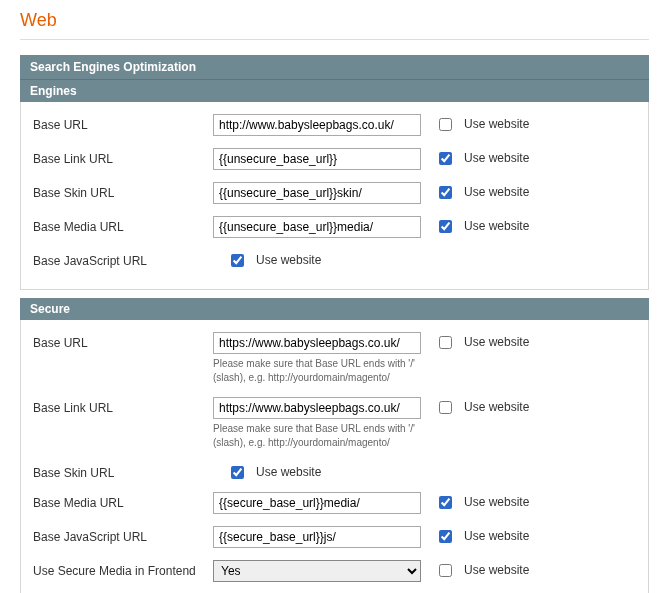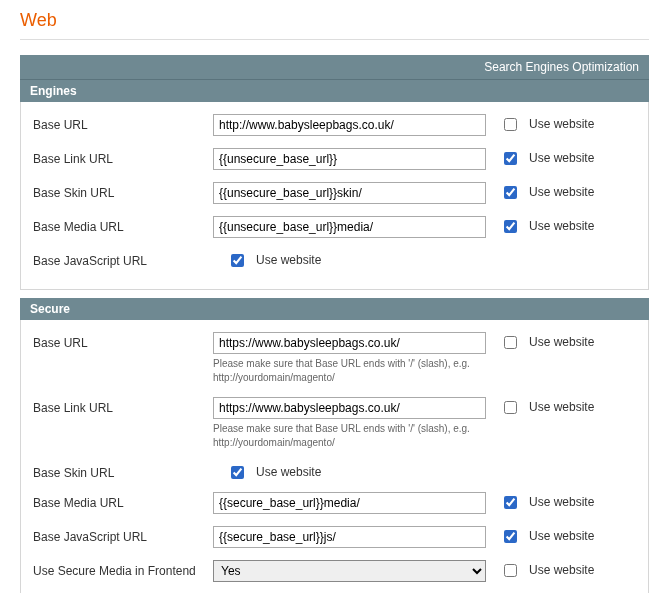--- a/index.html
+++ b/index.html
@@ -1,25 +1,25 @@
 <!DOCTYPE html>
 <html><head>
   <meta charset="utf-8">
   <style>
     * { box-sizing: border-box; margin: 0; padding: 0; }
     body { font-family: Arial, Helvetica, sans-serif; font-size: 12px; color: #333; background: #fff; width: 669px; }
     .page-title { color: #eb5e00; font-size: 18px; font-weight: normal; padding: 10px 20px 8px; }
     .title-divider { border: none; border-top: 1px solid #ddd; margin: 0 20px 15px; }
     .section { margin: 0 20px; }
-    .section-header { background: #6f8992; color: #fff; font-weight: normal; padding: 5px 10px; font-size: 12px; border-bottom: 1px solid #5a737c; text-align: right; }
+    .section-header { background: #6f8992; color: #fff; font-weight: bold; padding: 5px 10px; font-size: 12px; border-bottom: 1px solid #5a737c; }
     .subsection-header { background: #6f8992; color: #fff; font-weight: bold; padding: 4px 10px; font-size: 12px; }
     .form-body { background: #fff; border: 1px solid #d6d6d6; border-top: none; padding: 12px 12px 9px; margin-bottom: 8px; }
     .form-row { display: flex; align-items: flex-start; margin-bottom: 12px; }
     .form-label { width: 180px; flex-shrink: 0; padding-top: 4px; color: #333; }
-    .form-value { width: 273px; flex-shrink: 0; }
+    .form-value { width: 208px; flex-shrink: 0; }
     .form-value input[type="text"] { width: 100%; border: 1px solid #aaa; padding: 3px 5px; font-size: 12px; font-family: Arial, sans-serif; background: #fff; }
     .form-value select { width: 100%; border: 1px solid #888; padding: 2px 3px; font-size: 12px; background: #efefef; }
     .form-hint { font-size: 10px; color: #666; margin-top: 3px; line-height: 1.4; }
     .form-scope { padding-left: 18px; padding-top: 3px; display: flex; align-items: flex-end; gap: 12px; }
     .form-scope input[type="checkbox"] { width: 13px; height: 13px; accent-color: #2b68c7; }
     .form-scope label { color: #333; }
   </style>
 </head>
 <body>
 

